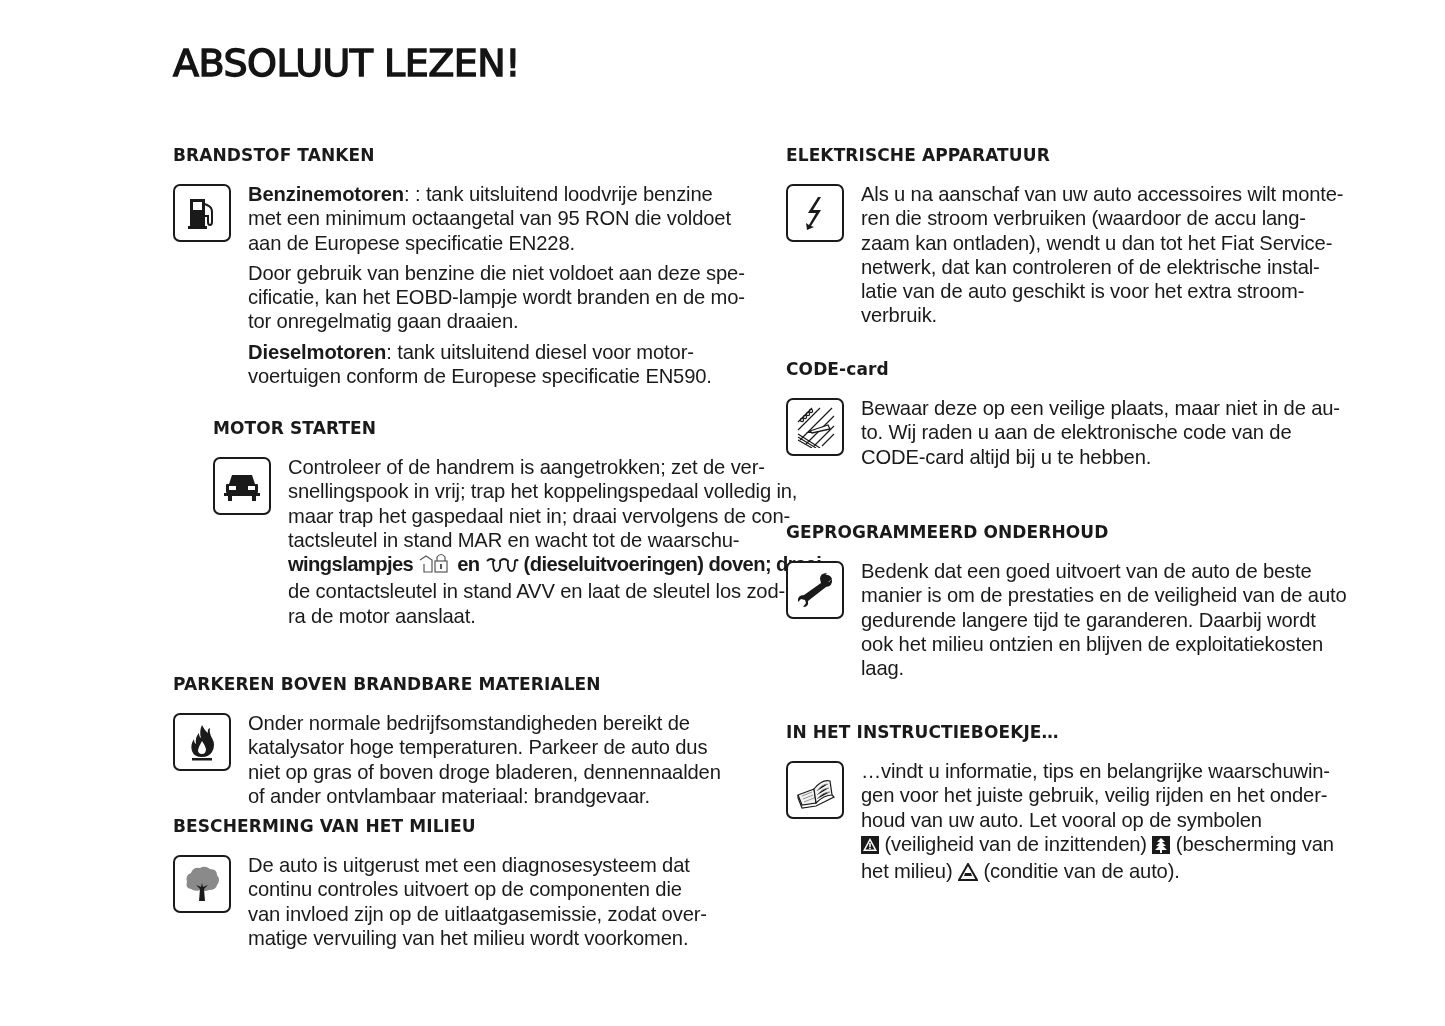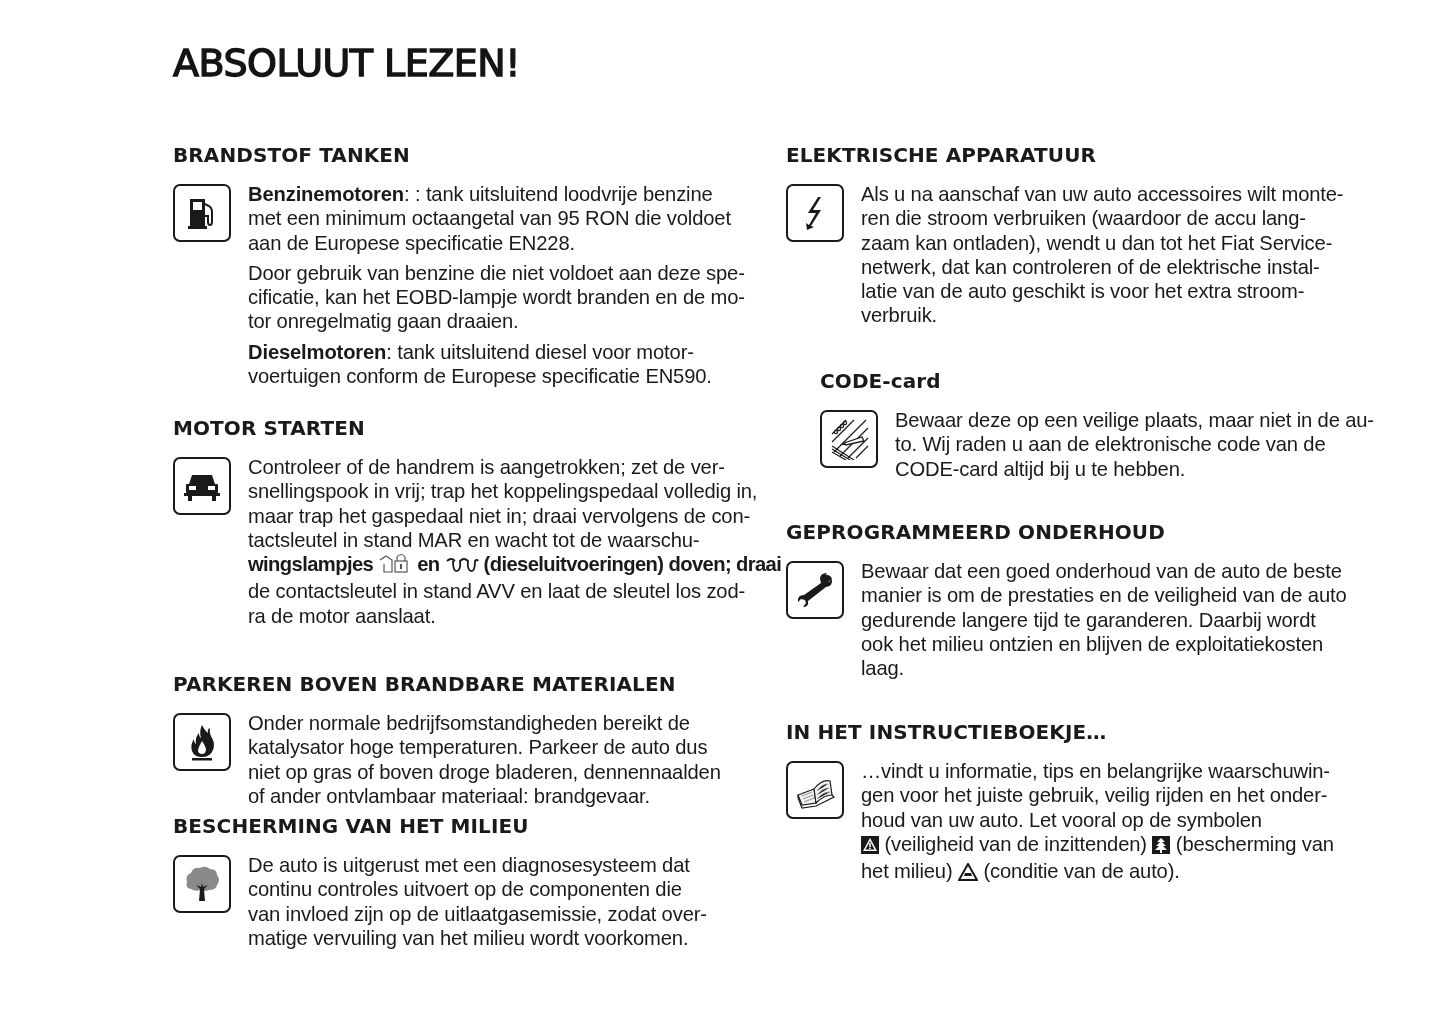--- a/index.html
+++ b/index.html
@@ -16,21 +16,21 @@
     transform: scaleX(1.0);
     -webkit-text-stroke: 1.4px #141414;
     line-height: 50px;
   }
   .column { position: absolute; top: 0; }
   .col-left { left: 173px; width: 590px; }
   .col-right { left: 786px; width: 590px; }
   .section { position: absolute; left: 0; width: 590px; }
   .section h2 {
     margin: 0; font-family: "DejaVu Sans", sans-serif;
-    font-weight: bold; font-size: 20px; letter-spacing: 0.1px;
+    font-weight: bold; font-size: 17px; letter-spacing: 0.1px;
     color: #1a1a1a; line-height: 26px; white-space: nowrap;
   }
   .section .body {
     position: relative; margin-top: 14px; min-height: 62px;
   }
   .icon-box {
     position: absolute; left: 0; top: 2px;
     width: 58px; height: 58px; box-sizing: border-box;
     border: 2.3px solid #1a1a1a; border-radius: 7px;
     display: flex; align-items: center; justify-content: center;
@@ -66,21 +66,21 @@
         </svg>
       </div>
       <div class="text">
         <p><b>Benzinemotoren</b><span>: : tank uitsluitend loodvrije benzine</span><br><span>met een minimum octaangetal van 95 RON die voldoet</span><br><span>aan de Europese specificatie EN228.</span></p>
         <p><span>Door gebruik van benzine die niet voldoet aan deze spe-</span><br><span>cificatie, kan het EOBD-lampje wordt branden en de mo-</span><br><span>tor onregelmatig gaan draaien.</span></p>
         <p><b>Dieselmotoren</b><span>: tank uitsluitend diesel voor motor-</span><br><span>voertuigen conform de Europese specificatie EN590.</span></p>
       </div>
     </div>
   </div>
 
-  <div class="section" style="top:415px;">
+  <div class="section" style="top:415px;margin-left:40px;">
     <h2>MOTOR STARTEN</h2>
     <div class="body">
       <div class="icon-box">
         <svg viewBox="0 0 42 42">
           <path d="M11 10 L31 10 L34 19 L8 19 Z" fill="#1a1a1a"></path>
           <rect x="5" y="19" width="32" height="9" rx="1" fill="#1a1a1a"></rect>
           <rect x="8" y="21" width="7" height="4" fill="#fff"></rect>
           <rect x="27" y="21" width="7" height="4" fill="#fff"></rect>
           <rect x="3" y="28" width="36" height="3" fill="#1a1a1a"></rect>
           <rect x="7" y="31" width="4" height="5" fill="#1a1a1a"></rect>
@@ -170,21 +170,21 @@
           <span>ren die stroom verbruiken (waardoor de accu lang-</span><br>
           <span>zaam kan ontladen), wendt u dan tot het Fiat Service-</span><br>
           <span>netwerk, dat kan controleren of de elektrische instal-</span><br>
           <span>latie van de auto geschikt is voor het extra stroom-</span><br>
           <span>verbruik.</span>
         </p>
       </div>
     </div>
   </div>
 
-  <div class="section" style="top:368px;margin-left:34px;">
+  <div class="section" style="top:356px;">
     <h2>CODE-card</h2>
     <div class="body">
       <div class="icon-box">
         <svg viewBox="0 0 42 42">
           <g fill="none" stroke="#1a1a1a" stroke-width="1.2">
             <path d="M4 16 L18 2 M4 24 L26 2 M6 34 L38 2 M12 38 L40 10 M20 40 L40 20 M28 40 L40 28"></path>
             <circle cx="8" cy="14" r="1.6"></circle>
               <circle cx="11" cy="11" r="1.6"></circle>
               <circle cx="14" cy="8" r="1.6"></circle>
               <circle cx="17" cy="5" r="1.6"></circle>
@@ -208,21 +208,21 @@
     <h2>GEPROGRAMMEERD ONDERHOUD</h2>
     <div class="body">
       <div class="icon-box">
         <svg viewBox="0 0 42 42">
           <path d="M30 6 Q36 5 38 10 L33 14 L29 12 L28 8 Z" fill="#1a1a1a"></path>
           <path d="M26 10 Q26 4 33 4 L30 8 L31 12 L35 13 L38 10 Q39 17 32 18 L14 32 Q15 38 9 38 L12 34 L11 31 L7 30 L4 33 Q3 26 10 26 L27 14 Z" fill="#1a1a1a"></path>
         </svg>
       </div>
       <div class="text">
         <p>
-          <span>Bewaar dat een goed onderhoud van de auto de beste</span><br>
+          <span>Bedenk dat een goed uitvoert van de auto de beste</span><br>
           <span>manier is om de prestaties en de veiligheid van de auto</span><br>
           <span>gedurende langere tijd te garanderen. Daarbij wordt</span><br>
           <span>ook het milieu ontzien en blijven de exploitatiekosten</span><br>
           <span>laag.</span>
         </p>
       </div>
     </div>
   </div>
 
   <div class="section" style="top:719px;">

